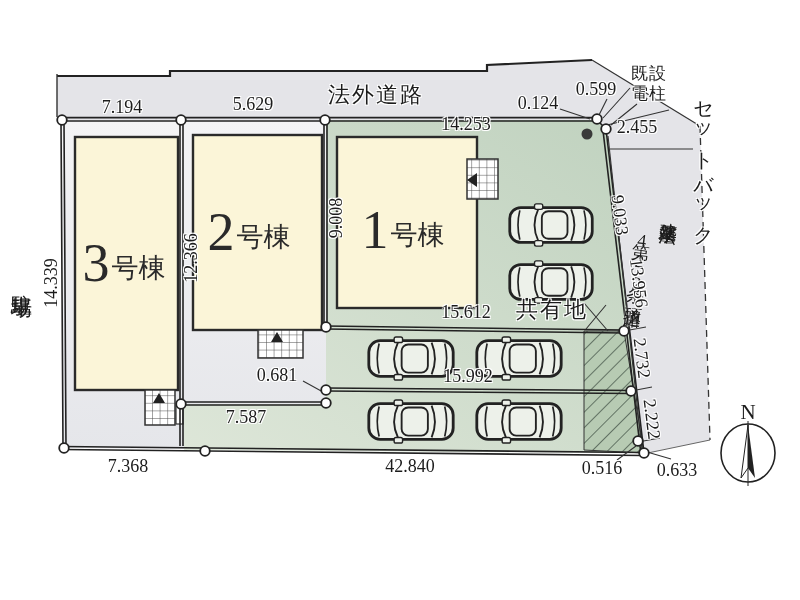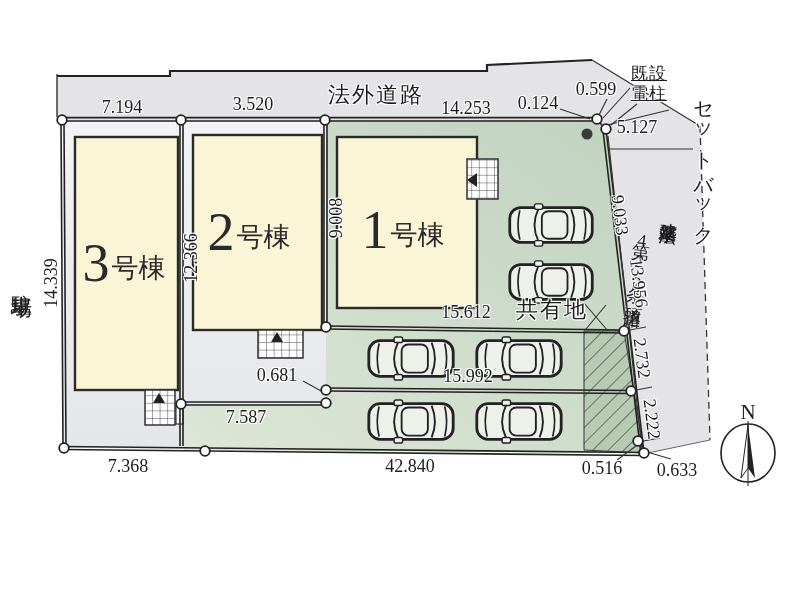--- a/index.html
+++ b/index.html
@@ -6,21 +6,21 @@
   #stage{position:relative;width:800px;height:600px;background:#ffffff;overflow:hidden;
          font-family:"Liberation Serif","DejaVu Serif",serif;}
   #stage svg{position:absolute;left:0;top:0;}
   .lbl{position:absolute;transform:translate(-50%,-50%);white-space:nowrap;color:#1c1c1c;
        font-size:18px;line-height:1;
        text-shadow:-1px -1px 0 #fff,1px -1px 0 #fff,-1px 1px 0 #fff,1px 1px 0 #fff,0 0 2px #fff;}
   .rot90n{transform:translate(-50%,-50%) rotate(-90deg);}
   .rot83{transform:translate(-50%,-50%) rotate(83deg);}
   .jp{font-size:22px;letter-spacing:2px;}
   .small-jp{font-size:17px;letter-spacing:1px;}
-  .two-line{line-height:20px;text-align:right;text-decoration:underline;}
+  .two-line{line-height:20px;text-align:right;}
   .vtext{writing-mode:vertical-rl;text-orientation:upright;letter-spacing:2px;}
   .v-parking{font-size:21px;}
   .v-setback{font-size:20px;}
   .road-law{position:absolute;left:653px;top:253px;transform:translate(-50%,-50%) rotate(7deg);
             display:flex;flex-direction:row;align-items:flex-start;gap:1px;}
   .road-law .col{writing-mode:vertical-rl;text-orientation:upright;font-size:18px;letter-spacing:1px;
                  color:#1c1c1c;text-shadow:0 0 2px #fff;}
   .road-law .col-article{padding-top:24px;}
   .bldg{position:absolute;transform:translate(-50%,-50%);display:flex;align-items:center;color:#2a2a2a;}
   .bnum{font-size:54px;line-height:1;}
@@ -151,26 +151,26 @@
 
   <g>
     <ellipse cx="748" cy="453" rx="27" ry="29" fill="#fff" stroke="#222" stroke-width="1.6"></ellipse>
     <line x1="748" y1="421" x2="748" y2="486" stroke="#222" stroke-width="1"></line>
     <polygon points="748,425 741,478 748,468" fill="#fff" stroke="#222" stroke-width="1"></polygon>
     <polygon points="748,425 755,478 748,468" fill="#222"></polygon>
   </g>
 </svg>
 
 <div class="lbl" style="left:122px;top:107px">7.194</div>
-<div class="lbl" style="left:253px;top:104px">3.520</div>
+<div class="lbl" style="left:253px;top:104px">5.629</div>
 <div class="lbl jp" style="left:376px;top:95px">法外道路</div>
-<div class="lbl" style="left:466px;top:108px">14.253</div>
+<div class="lbl" style="left:466px;top:124px">14.253</div>
 <div class="lbl" style="left:538px;top:103px">0.124</div>
 <div class="lbl" style="left:596px;top:89px">0.599</div>
-<div class="lbl" style="left:637px;top:127px">5.127</div>
+<div class="lbl" style="left:637px;top:127px">2.455</div>
 
 <div class="lbl small-jp two-line" style="left:649px;top:84px">
   <div>既設</div>
   <div>電柱</div>
 </div>
 
 <div class="lbl vtext v-setback" style="left:704px;top:162px">セットバック</div>
 <div class="road-law">
   <div class="col col-article">第42条2項道路</div>
   <div class="col">建築基準法</div>

